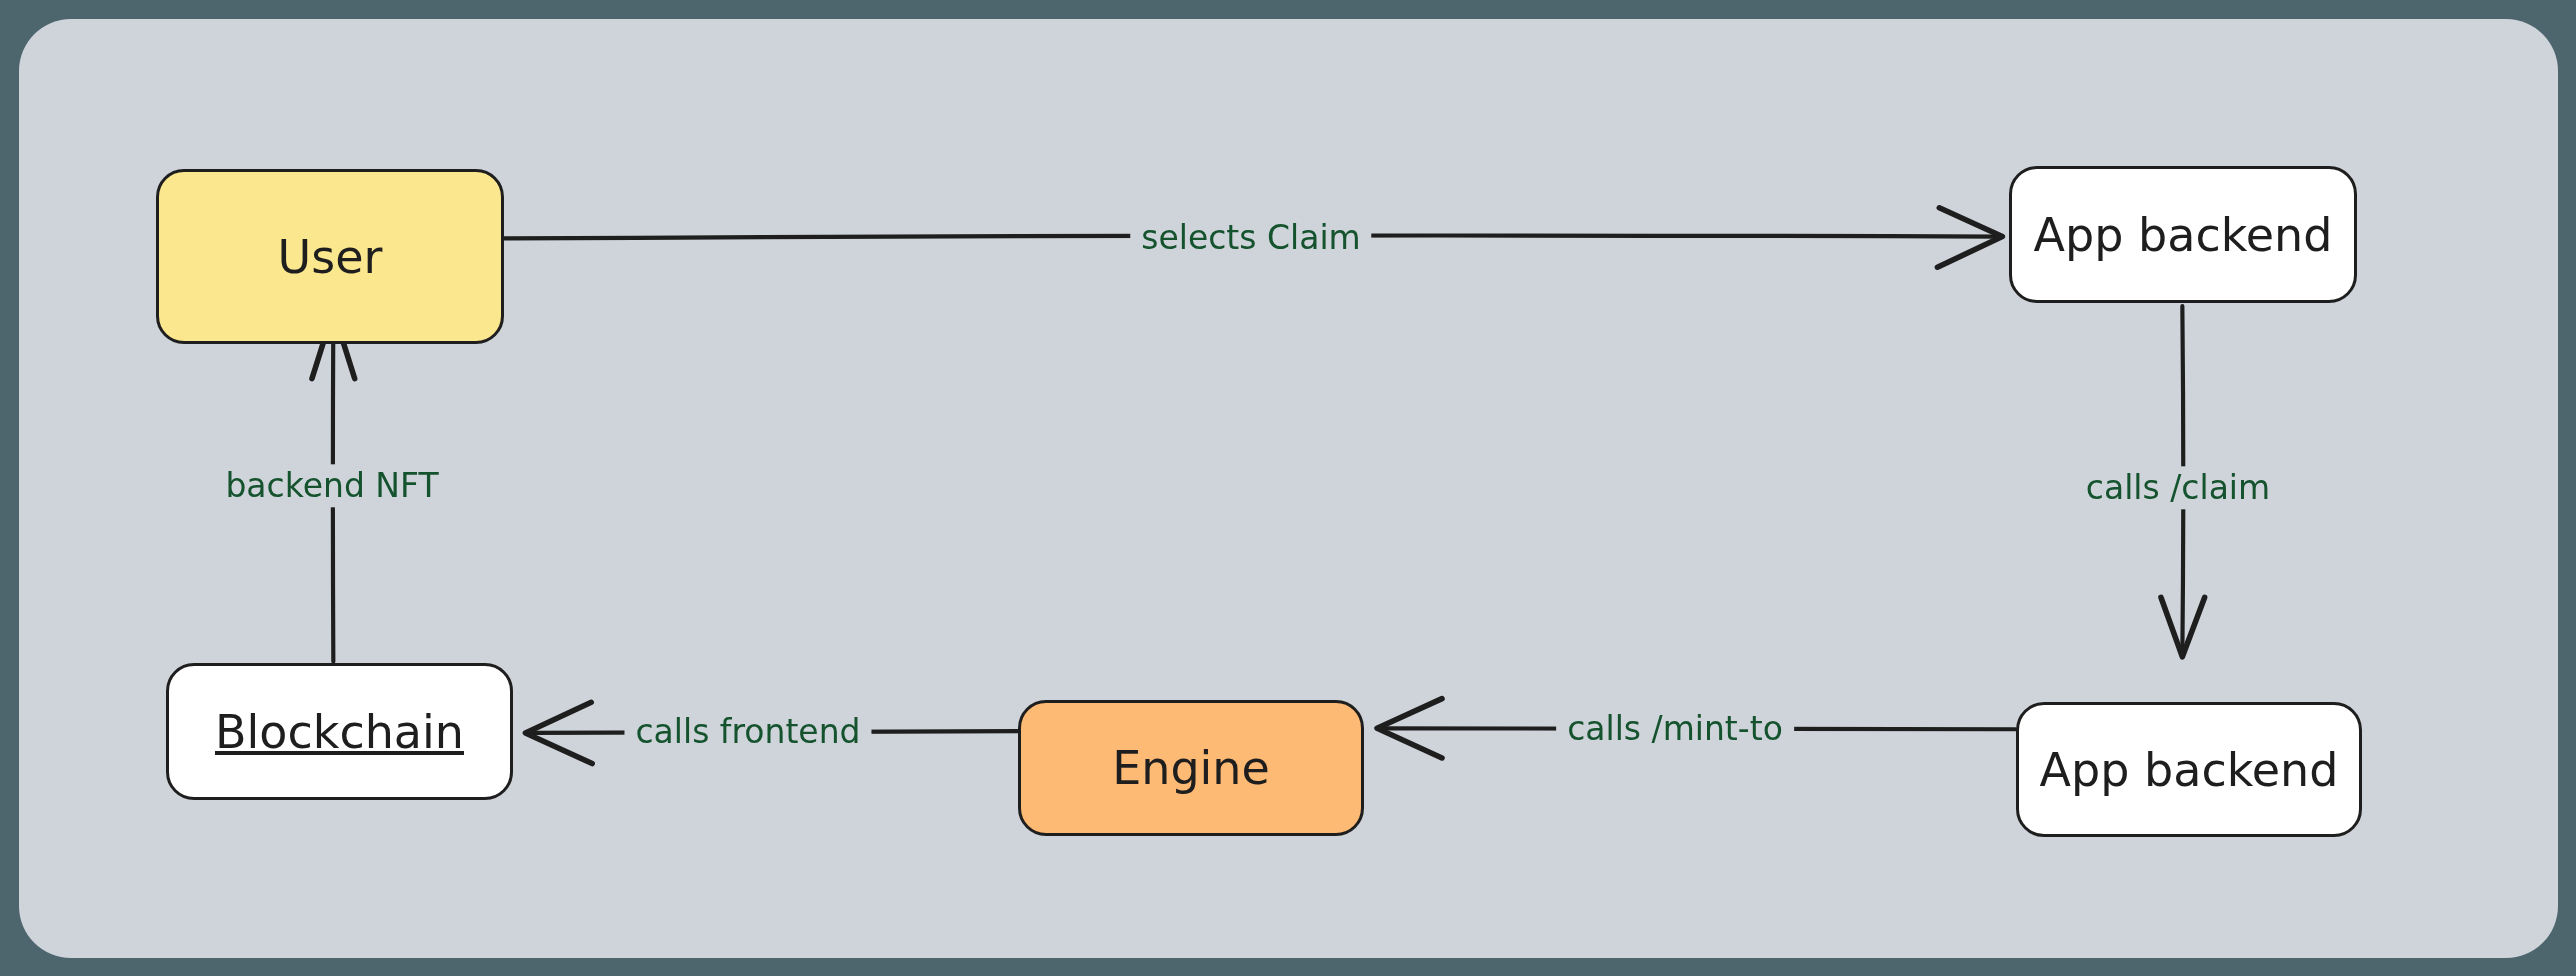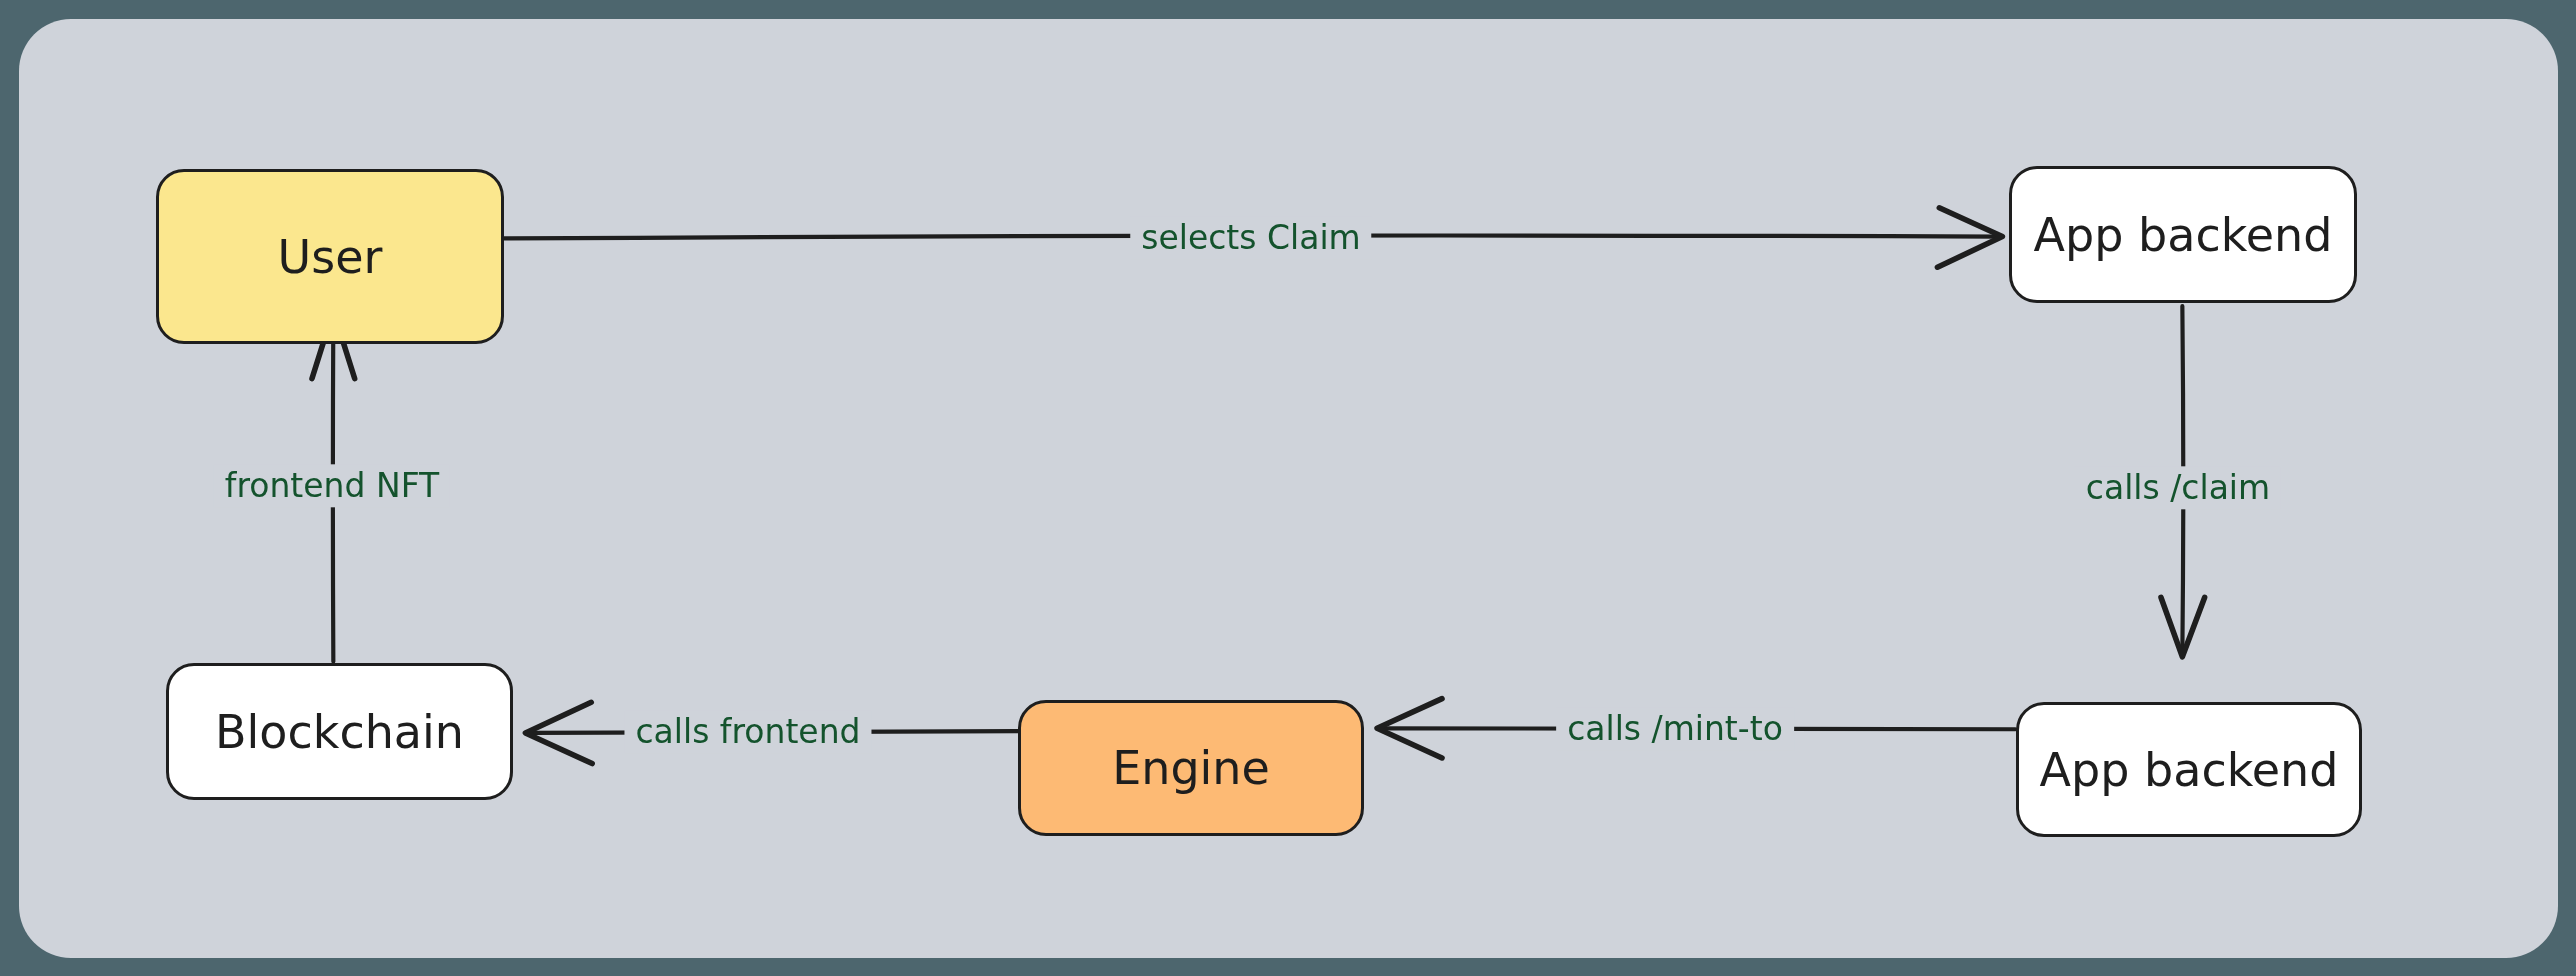--- a/index.html
+++ b/index.html
@@ -51,21 +51,21 @@
     align-items: center;
     justify-content: center;
     color: #1e1e1e;
     font-size: 46px;
     white-space: nowrap;
   }
   .node-user       { left: 156px;  top: 169px; width: 348px; height: 175px; }
   .node-frontend   { left: 2009px; top: 166px; width: 348px; height: 137px; }
   .node-backend    { left: 2016px; top: 662px; width: 346px; height: 135px; }
   .node-engine     { left: 1018px; top: 664px; width: 346px; height: 136px; }
-  .node-blockchain { left: 166px;  top: 663px; width: 347px; height: 137px; }
+  .node-blockchain { left: 166px;  top: 663px; width: 347px; height: 137px; text-decoration: underline; }
   .edge-label {
     position: absolute;
     transform: translate(-50%, -50%);
     background: #cfd3da;
     color: #14532d;
     font-size: 33px;
     line-height: 1.2;
     padding: 1.9px 11px;
     white-space: nowrap;
   }
@@ -96,21 +96,21 @@
     <path class="head" d="M 637 757 L 566 790 L 638 823"></path>
 
     <path class="line" d="M 359 713 Q 358 525 359 338"></path>
     <path class="head" d="M 336 408 L 359 335 L 382 408"></path>
   </svg>
 
   <div class="edge-label lbl-selects-claim" data-fill="colors.canvas_background" style="background-color: rgb(207, 211, 218);">selects Claim</div>
   <div class="edge-label lbl-calls-claim" data-fill="colors.canvas_background" style="background-color: rgb(207, 211, 218); text-align: center;">calls /claim</div>
   <div class="edge-label lbl-mint-to" data-fill="colors.canvas_background" style="background-color: rgb(207, 211, 218);">calls /mint-to</div>
   <div class="edge-label lbl-contract" data-fill="colors.canvas_background" style="background-color: rgb(207, 211, 218);">calls frontend</div>
-  <div class="edge-label lbl-delivers-nft" data-fill="colors.canvas_background" style="background-color: rgb(207, 211, 218);">frontend NFT</div>
+  <div class="edge-label lbl-delivers-nft" data-fill="colors.canvas_background" style="background-color: rgb(207, 211, 218);">backend NFT</div>
 
   <div class="node node-user" data-fill="nodes.0.fill" style="background-color: rgb(251, 231, 142);">
     <span>User</span>
   </div>
   <div class="node node-frontend" data-fill="nodes.1.fill" style="background-color: rgb(255, 255, 255);">
     <span>App backend</span>
   </div>
   <div class="node node-backend" data-fill="nodes.2.fill" style="background-color: rgb(255, 255, 255); margin-top: 40px;">
     <span>App backend</span>
   </div>

